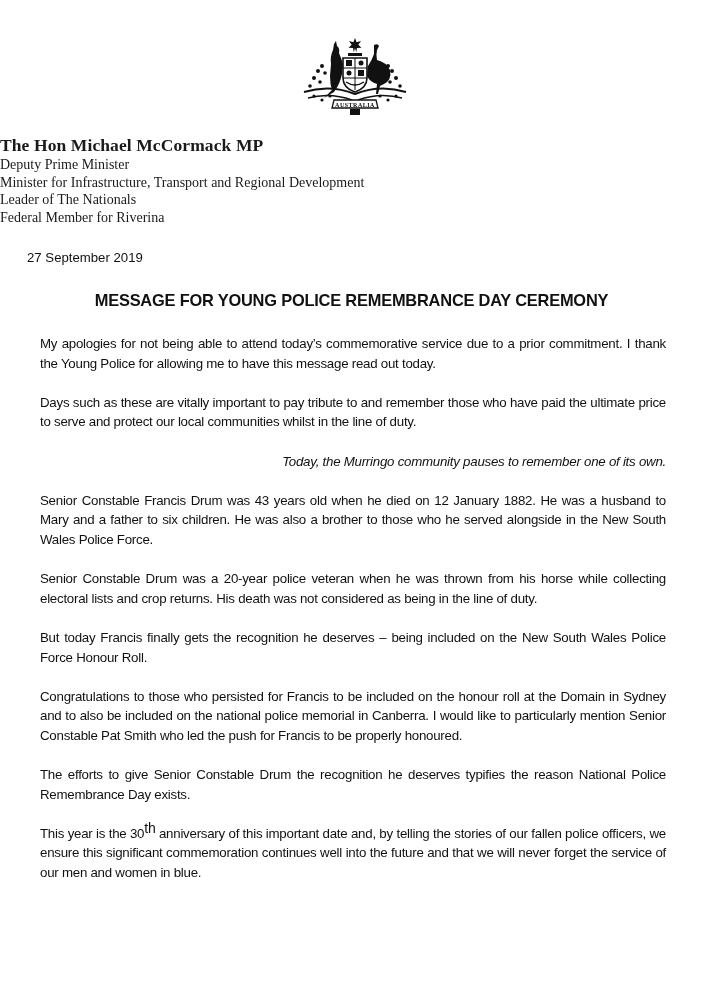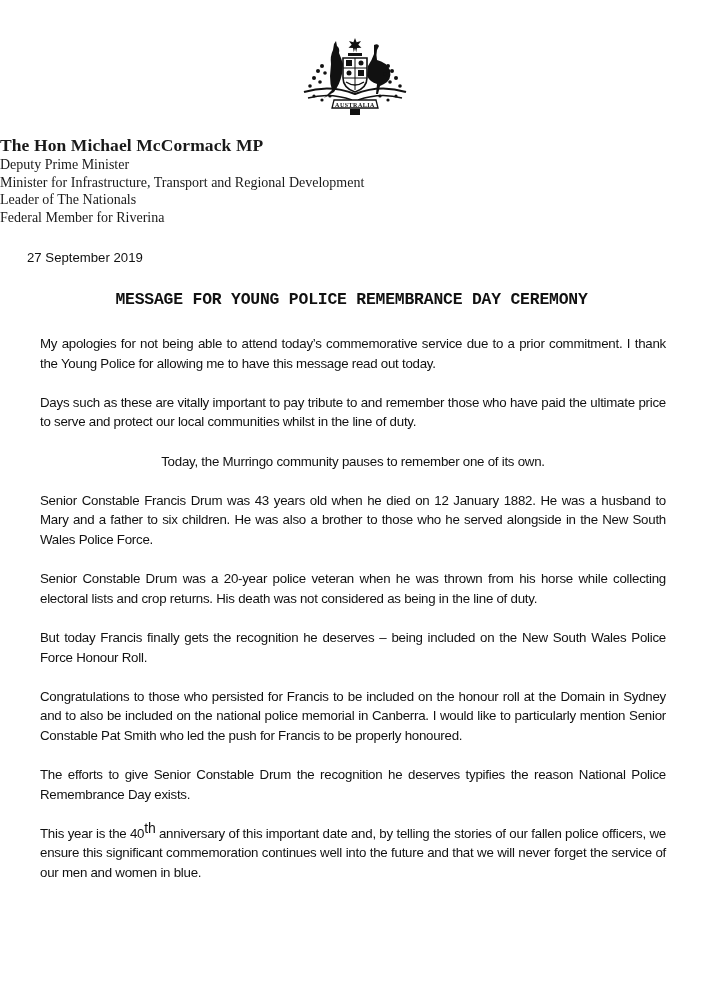--- a/index.html
+++ b/index.html
@@ -46,42 +46,43 @@
       font-family: "Liberation Sans", "DejaVu Sans", sans-serif;
       font-size: 13.2px;
       line-height: 18px;
     }
     .title {
       position: absolute;
       left: 0;
       top: 289px;
       width: 703px;
       text-align: center;
-      font-family: Liberation Mono, monospace;
+      font-family: Liberation Sans, sans-serif;
       font-size: 16.4px;
       font-weight: bold;
       line-height: 22px;
       letter-spacing: -0.2px;
     }
     .body {
       position: absolute;
       left: 40px;
       top: 334px;
       width: 626px;
       font-family: "Liberation Sans", "DejaVu Sans", sans-serif;
       font-size: 13.3px;
       line-height: 19.6px;
       letter-spacing: -0.25px;
     }
     .body p {
       margin: 0 0 19.6px 0;
       text-align: justify;
     }
     .body p.left {
-      text-align: center;
+      text-align: right;
+      font-style: italic;
     }
     sup {
       font-size: 14px;
       line-height: 0;
       vertical-align: 5px;
     }
   </style>
 </head>
 <body>
 
@@ -152,14 +153,14 @@
 
 <div class="body">
   <p>My apologies for not being able to attend today’s commemorative service due to a prior commitment. I thank the Young Police for allowing me to have this message read out today.</p>
   <p>Days such as these are vitally important to pay tribute to and remember those who have paid the ultimate price to serve and protect our local communities whilst in the line of duty.</p>
   <p class="left">Today, the Murringo community pauses to remember one of its own.</p>
   <p>Senior Constable Francis Drum was 43 years old when he died on 12 January 1882. He was a husband to Mary and a father to six children.  He was also a brother to those who he served alongside in the New South Wales Police Force.</p>
   <p>Senior Constable Drum was a 20-year police veteran when he was thrown from his horse while collecting electoral lists and crop returns. His death was not considered as being in the line of duty.</p>
   <p>But today Francis finally gets the recognition he deserves – being included on the New South Wales Police Force Honour Roll.</p>
   <p>Congratulations to those who persisted for Francis to be included on the honour roll at the Domain in Sydney and to also be included on the national police memorial in Canberra. I would like to particularly mention Senior Constable Pat Smith who led the push for Francis to be properly honoured.</p>
   <p>The efforts to give Senior Constable Drum the recognition he deserves typifies the reason National Police Remembrance Day exists.</p>
-  <p><span>This year is the 40</span><sup>th</sup><span> anniversary of this important date and, by telling the stories of our fallen police officers, we ensure this significant commemoration continues well into the future and that we will never forget the service of our men and women in blue.</span></p>
+  <p><span>This year is the 30</span><sup>th</sup><span> anniversary of this important date and, by telling the stories of our fallen police officers, we ensure this significant commemoration continues well into the future and that we will never forget the service of our men and women in blue.</span></p>
 </div>
 
 </body></html>

